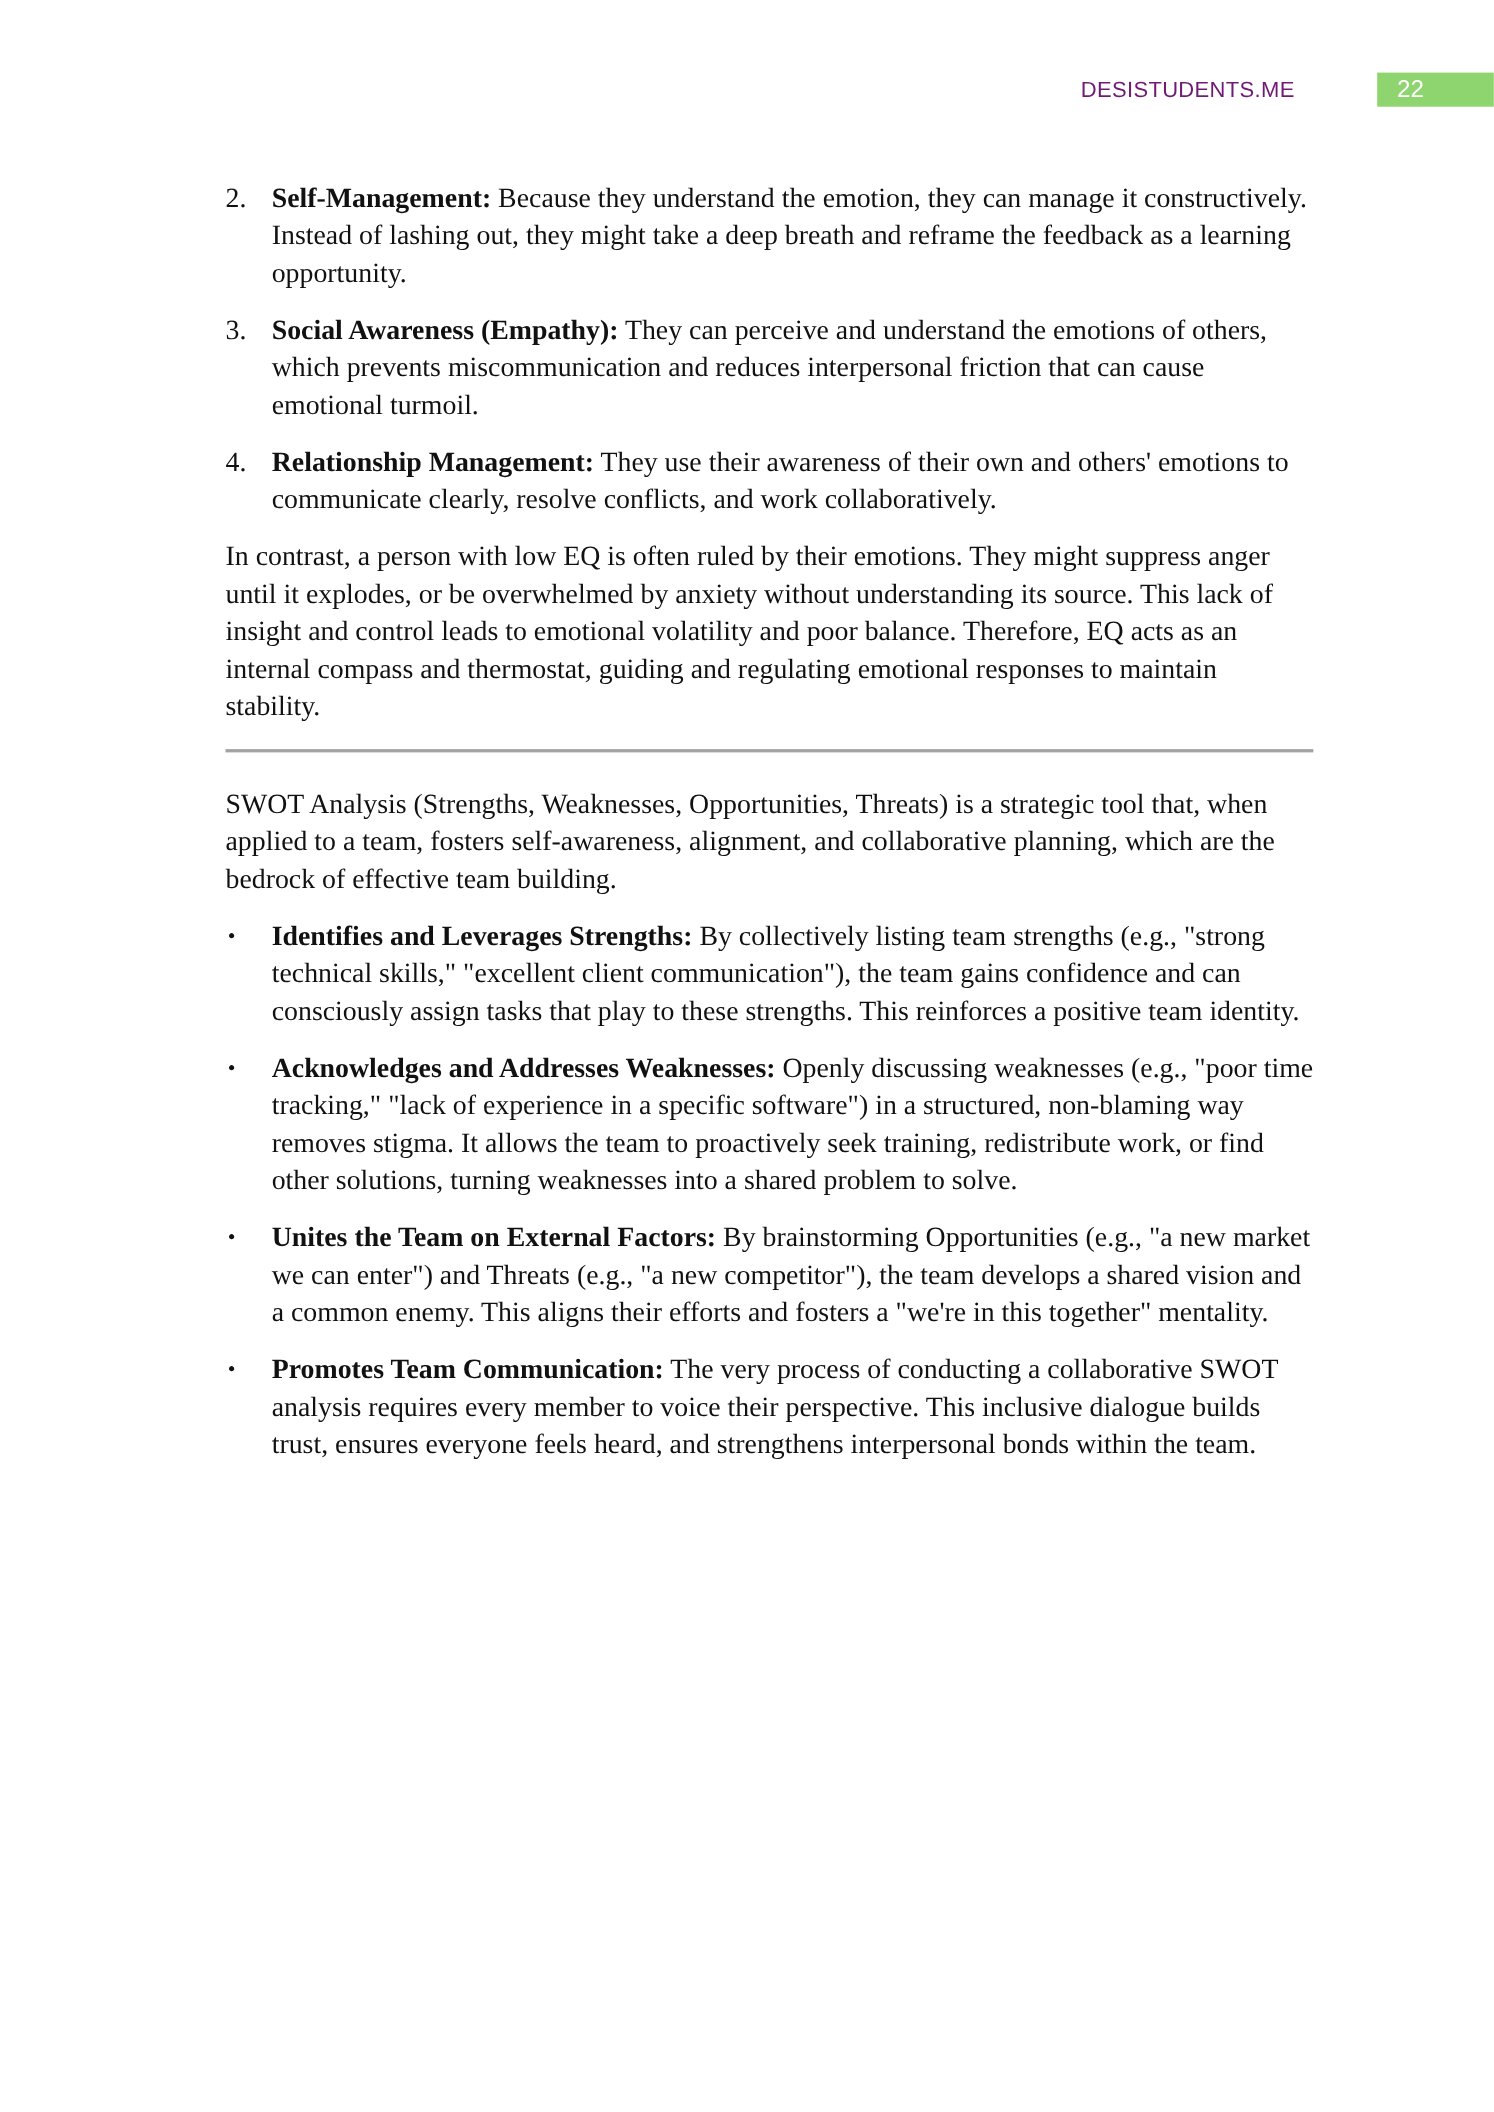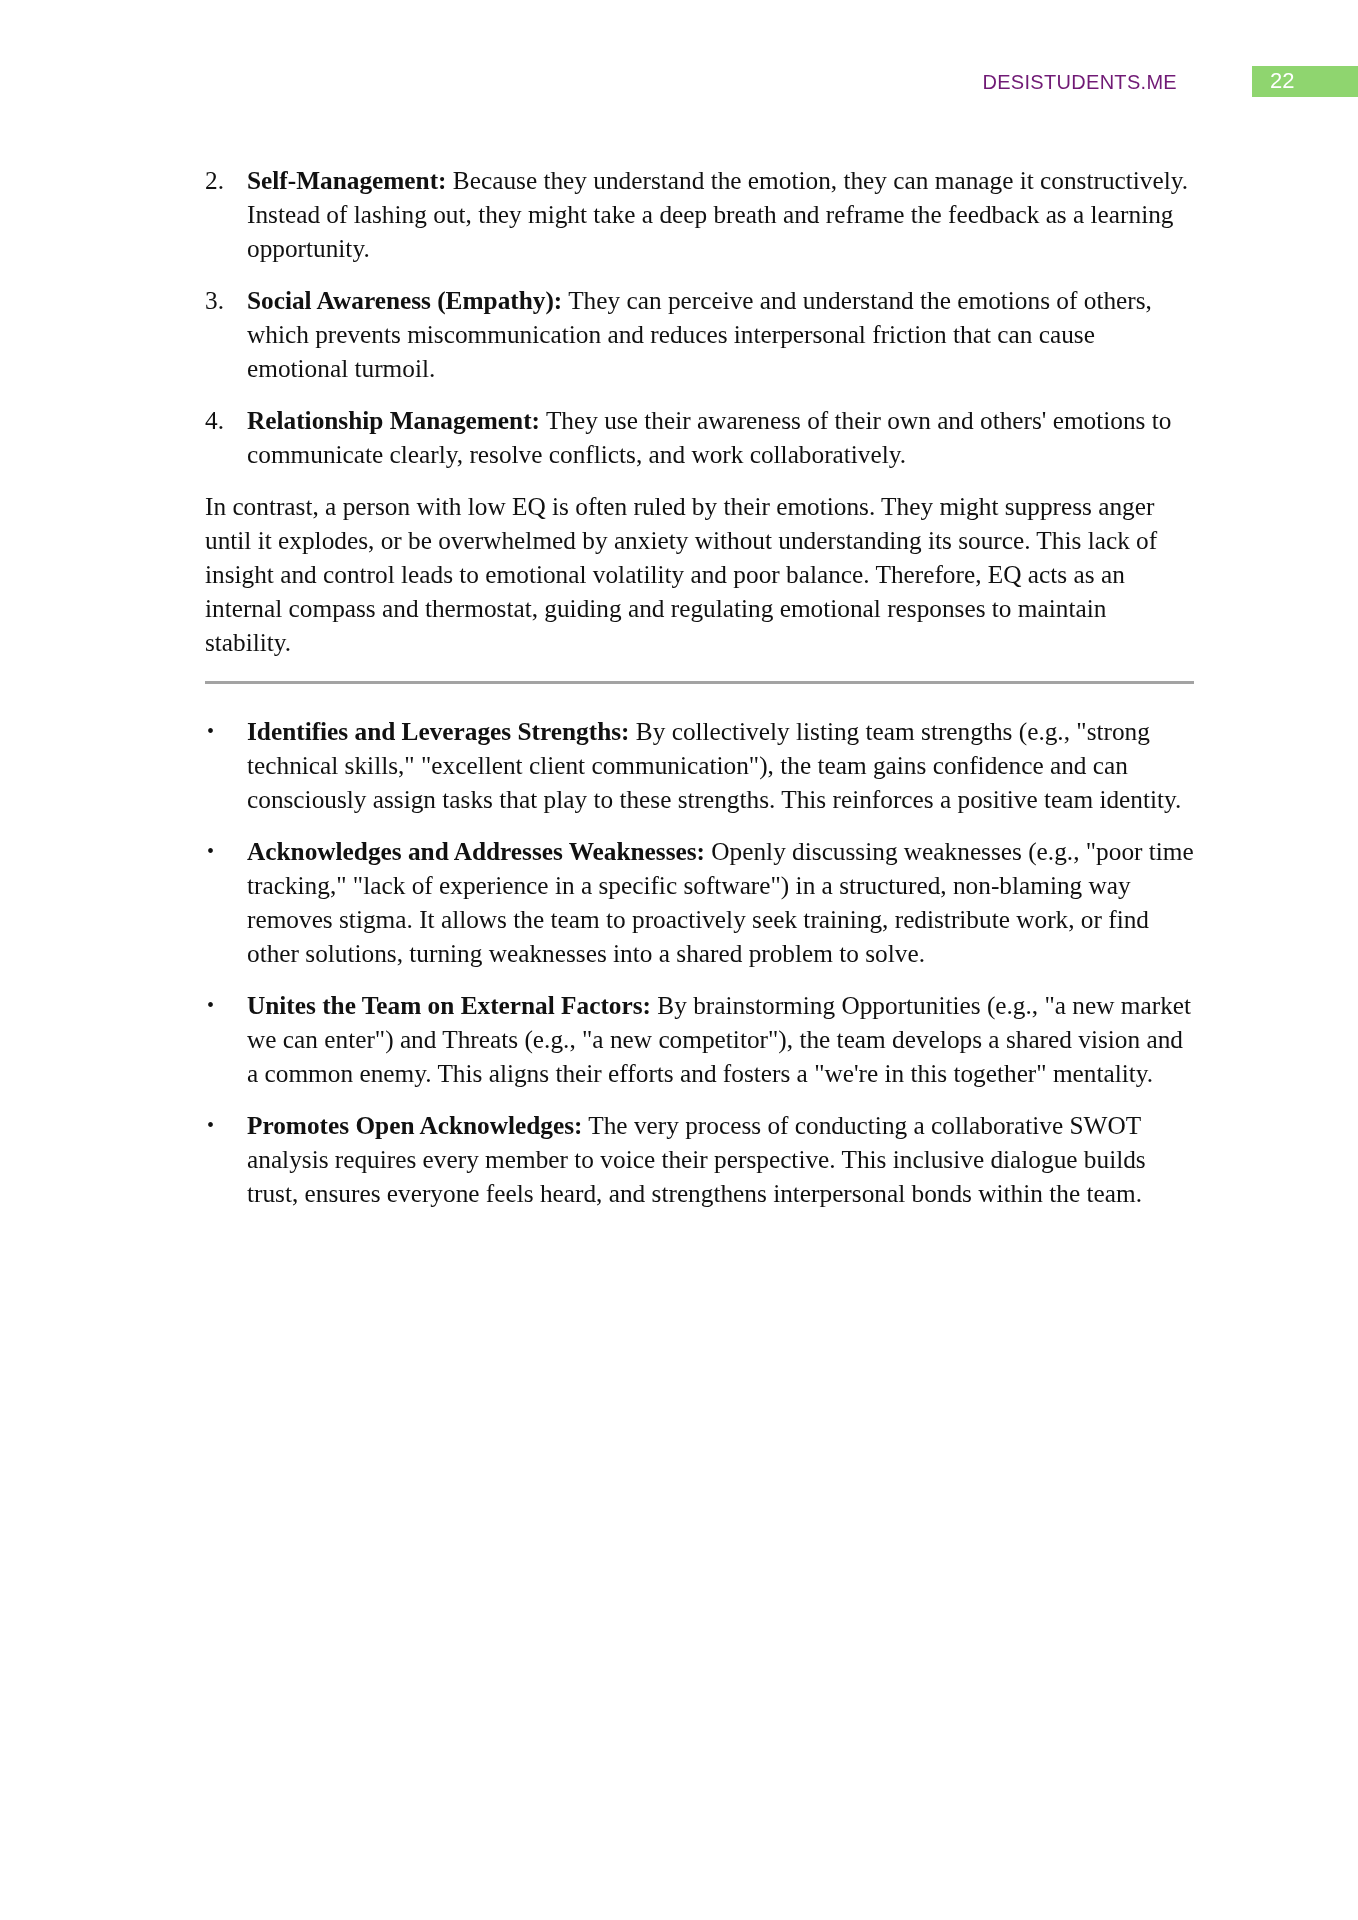--- a/index.html
+++ b/index.html
@@ -58,35 +58,36 @@
     <span class="num">4.</span>
     <p><b>Relationship Management:</b><span> They use their awareness of their own and others' emotions to communicate clearly, resolve conflicts, and work collaboratively.</span></p>
   </div>
 
   <p class="para1">In contrast, a person with low EQ is often ruled by their emotions. They might suppress anger until it explodes, or be overwhelmed by anxiety without understanding its source. This lack of insight and control leads to emotional volatility and poor balance. Therefore, EQ acts as an internal compass and thermostat, guiding and regulating emotional responses to maintain stability.</p>
 
 
   <div class="rule"></div>
 
 
+  <p class="intro">SWOT Analysis (Strengths, Weaknesses, Opportunities, Threats) is a strategic tool that, when applied to a team, fosters self-awareness, alignment, and collaborative planning, which are the bedrock of effective team building.</p>
 
 
   <div class="bl">
     <span class="dot">•</span>
     <p><b>Identifies and Leverages Strengths:</b><span> By collectively listing team strengths (e.g., "strong technical skills," "excellent client communication"), the team gains confidence and can consciously assign tasks that play to these strengths. This reinforces a positive team identity.</span></p>
   </div>
 
   <div class="bl">
     <span class="dot">•</span>
     <p><b>Acknowledges and Addresses Weaknesses:</b><span> Openly discussing weaknesses (e.g., "poor time tracking," "lack of experience in a specific software") in a structured, non-blaming way removes stigma. It allows the team to proactively seek training, redistribute work, or find other solutions, turning weaknesses into a shared problem to solve.</span></p>
   </div>
 
   <div class="bl">
     <span class="dot">•</span>
     <p><b>Unites the Team on External Factors:</b><span> By brainstorming Opportunities (e.g., "a new market we can enter") and Threats (e.g., "a new competitor"), the team develops a shared vision and a common enemy. This aligns their efforts and fosters a "we're in this together" mentality.</span></p>
   </div>
 
   <div class="bl">
     <span class="dot">•</span>
-    <p><b>Promotes Open Acknowledges:</b><span> The very process of conducting a collaborative SWOT analysis requires every member to voice their perspective. This inclusive dialogue builds trust, ensures everyone feels heard, and strengthens interpersonal bonds within the team.</span></p>
+    <p><b>Promotes Team Communication:</b><span> The very process of conducting a collaborative SWOT analysis requires every member to voice their perspective. This inclusive dialogue builds trust, ensures everyone feels heard, and strengthens interpersonal bonds within the team.</span></p>
   </div>
 
 </div>
 
 </body></html>

